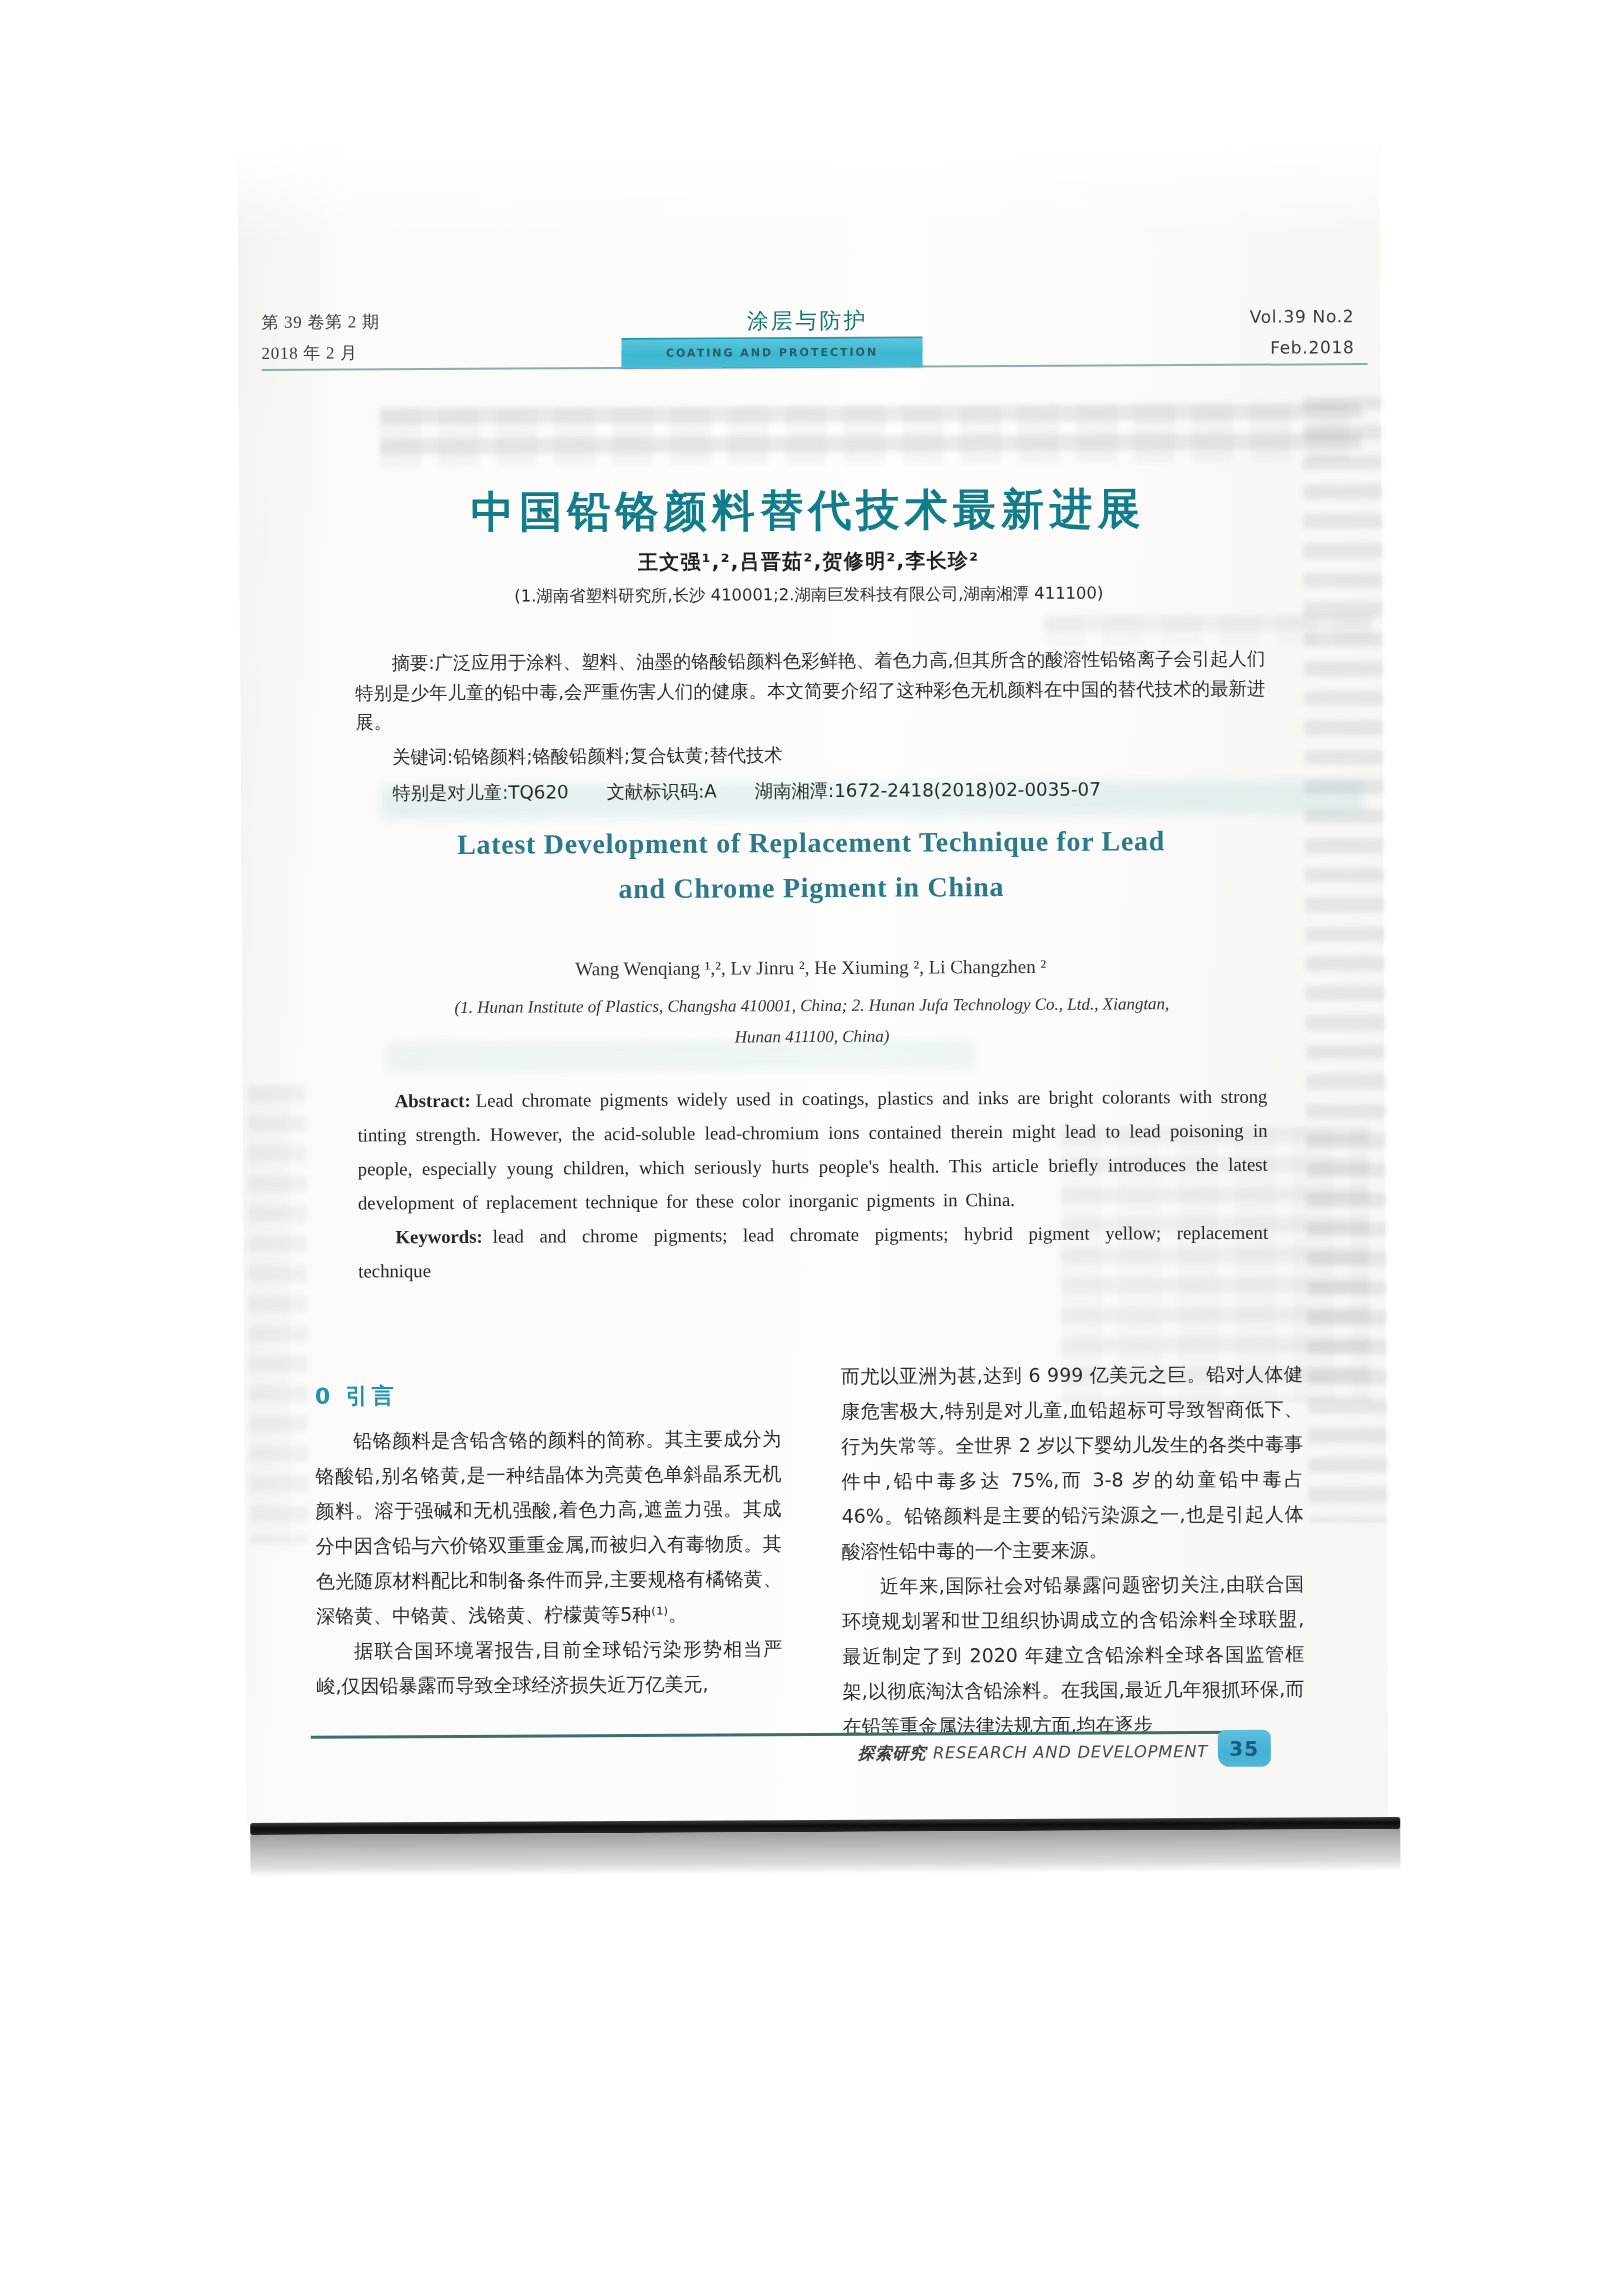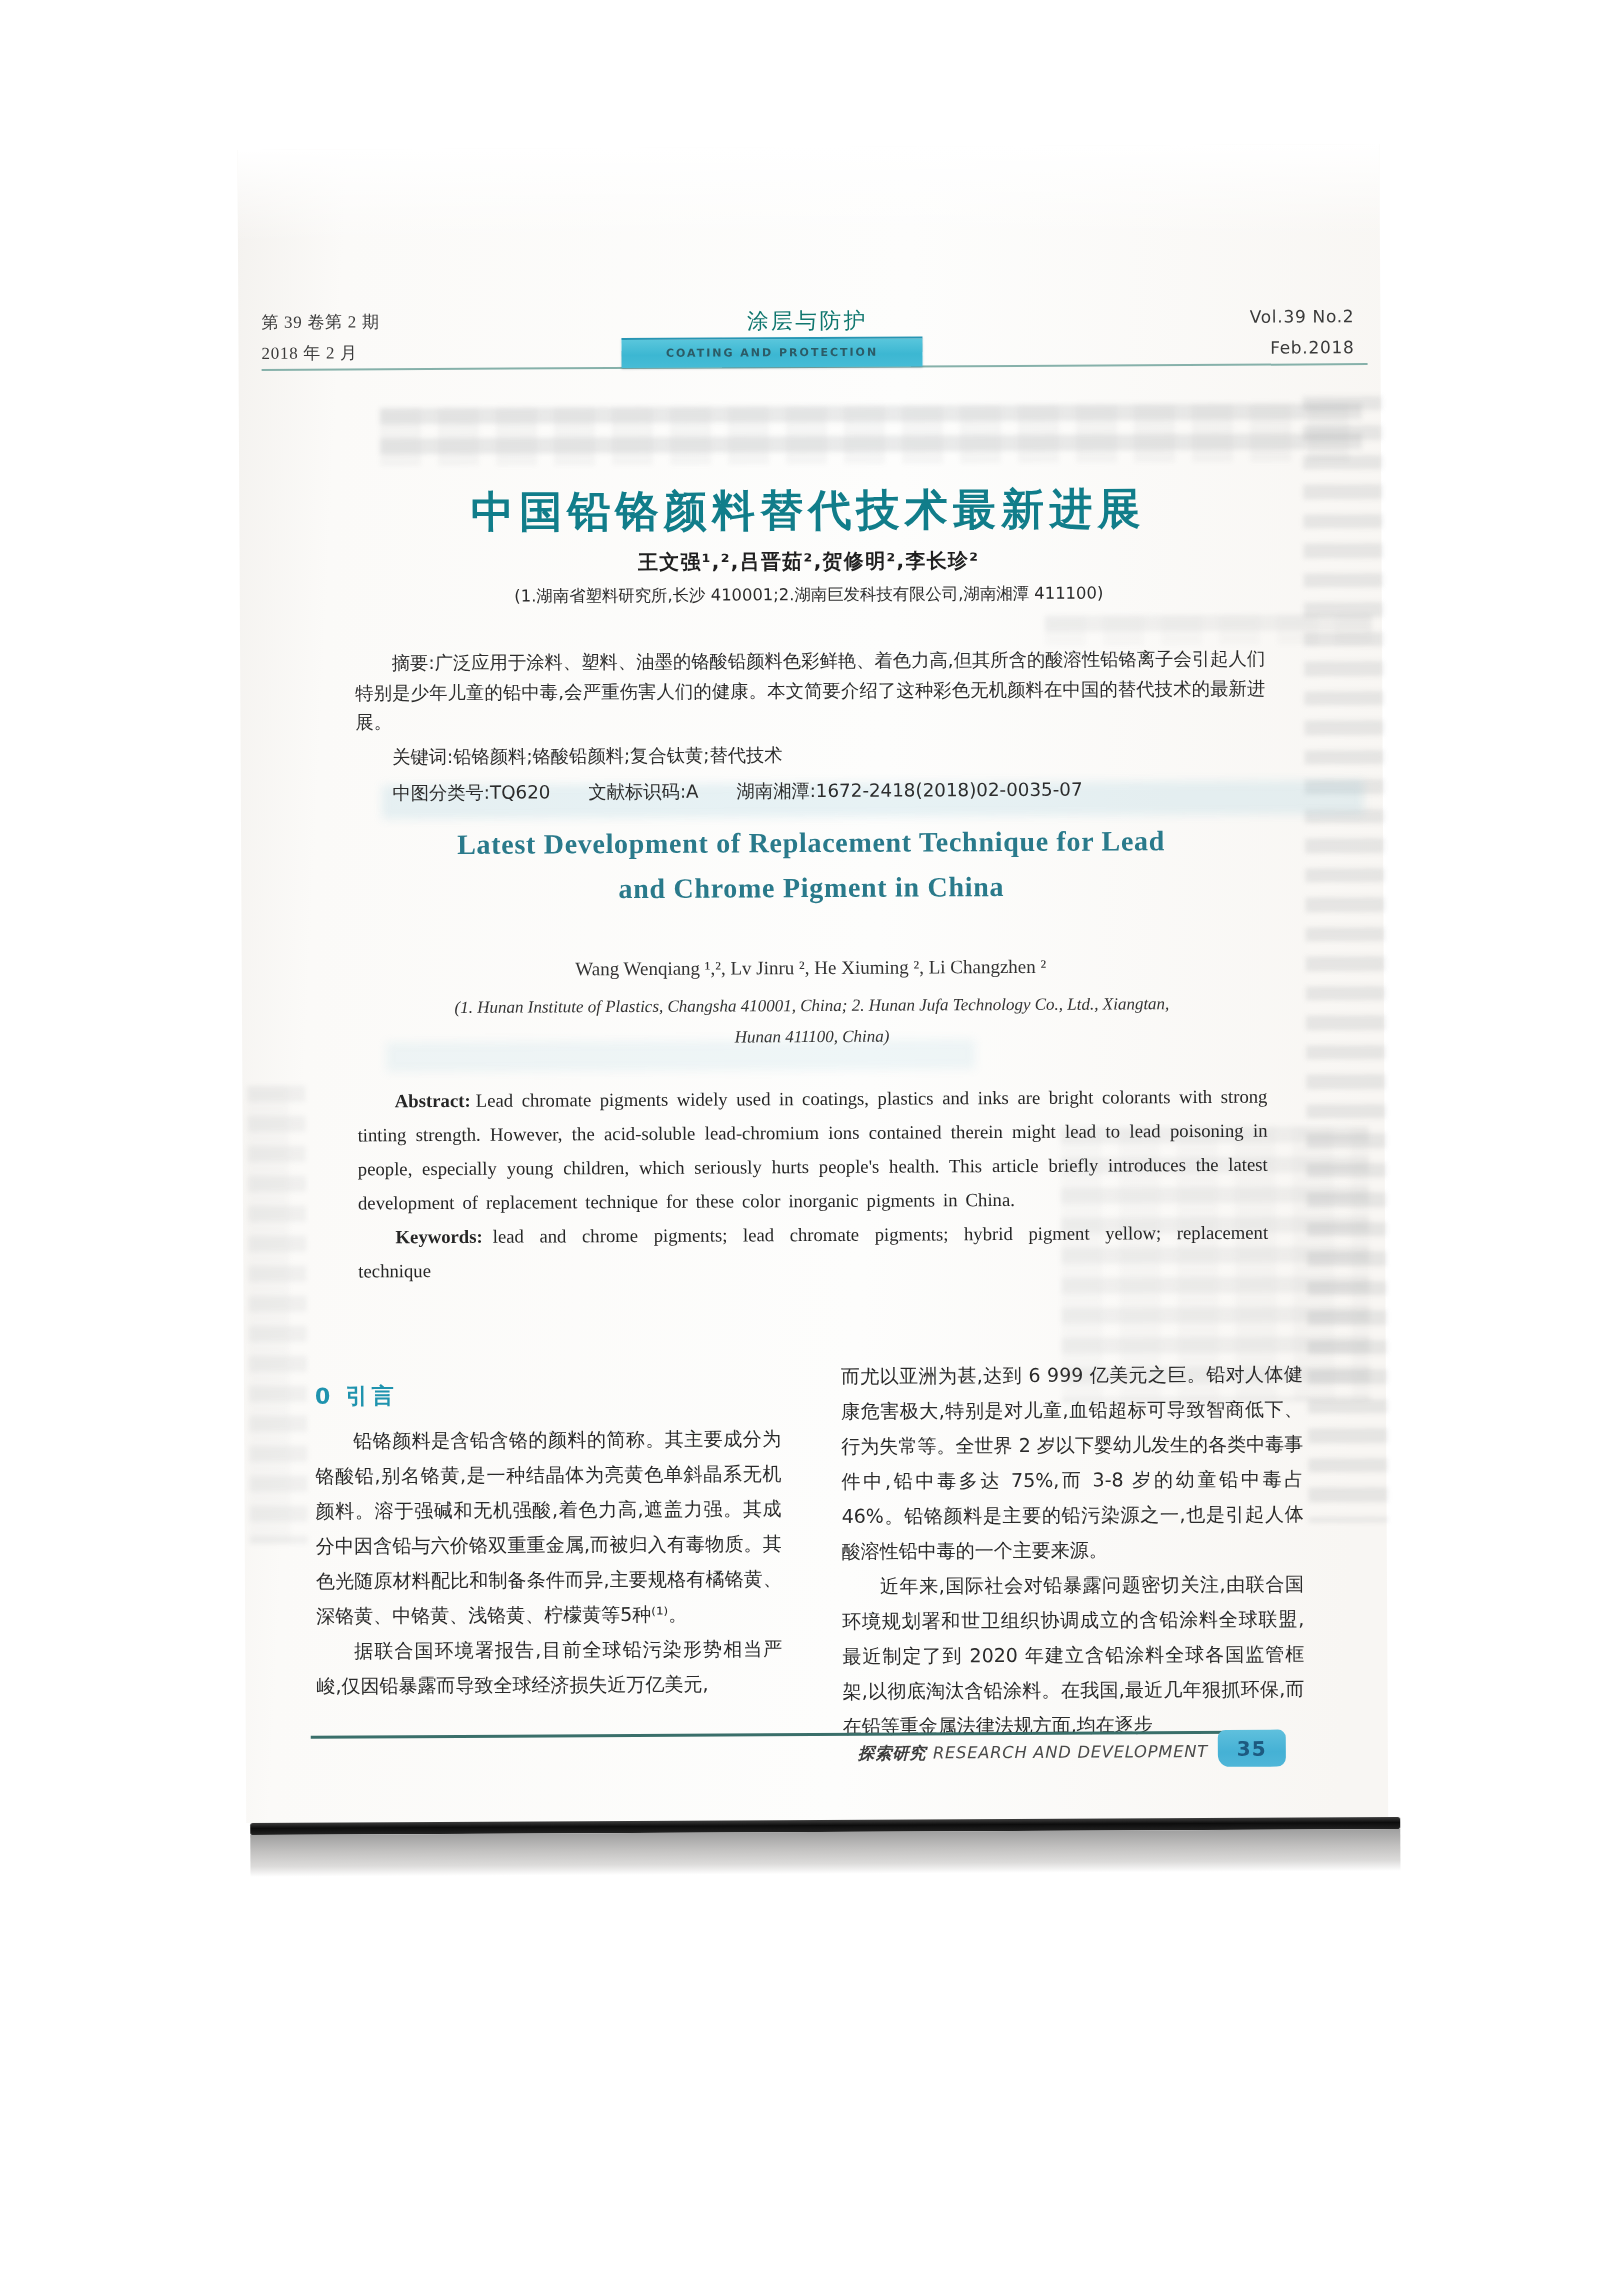--- a/index.html
+++ b/index.html
@@ -128,21 +128,21 @@
     <span>COATING AND PROTECTION</span>
   </div>
 
   <div class="abs center title-cn" style="top:335px;">中国铅铬颜料替代技术最新进展</div>
   <div class="abs center authors-cn" style="top:401px;">王文强¹,²,吕晋茹²,贺修明²,李长珍²</div>
   <div class="abs center affil-cn" style="top:437px;">(1.湖南省塑料研究所,长沙 410001;2.湖南巨发科技有限公司,湖南湘潭 411100)</div>
 
   <div class="abs cnabs" style="left:115px;top:499px;">
     <p><span class="b">摘要:</span><span>广泛应用于涂料、塑料、油墨的铬酸铅颜料色彩鲜艳、着色力高,但其所含的酸溶性铅铬离子会引起人们特别是少年儿童的铅中毒,会严重伤害人们的健康。本文简要介绍了这种彩色无机颜料在中国的替代技术的最新进展。</span></p>
     <p class="meta"><span class="b">关键词:</span><span>铅铬颜料;铬酸铅颜料;复合钛黄;替代技术</span></p>
-    <p class="meta"><span class="clc-gap"><span class="b">中图分类号:</span><span>TQ620</span></span><span class="clc-gap"><span class="b">文献标识码:</span><span>A</span></span><span><span class="b">湖南湘潭:</span><span>1672-2418(2018)02-0035-07</span></span></p>
+    <p class="meta"><span class="clc-gap"><span class="b">特别是对儿童:</span><span>TQ620</span></span><span class="clc-gap"><span class="b">文献标识码:</span><span>A</span></span><span><span class="b">湖南湘潭:</span><span>1672-2418(2018)02-0035-07</span></span></p>
   </div>
 
   <div class="abs title-en pre" style="left:115px;top:673px;width:910px;">Latest Development of Replacement Technique for Lead
 and Chrome Pigment in China</div>
   <div class="abs center authors-en" style="top:810px;">Wang Wenqiang ¹,²,  Lv Jinru ², He Xiuming ², Li Changzhen ²</div>
   <div class="abs affil-en pre" style="left:115px;top:843px;width:910px;">(1. Hunan Institute of Plastics, Changsha 410001, China; 2. Hunan Jufa Technology Co., Ltd., Xiangtan,
 Hunan 411100, China)</div>
 
   <div class="abs enabs" style="left:115px;top:935px;">
     <p><span class="lbl">Abstract:</span><span>Lead chromate pigments widely used in coatings, plastics and inks are bright colorants with strong tinting strength. However, the acid-soluble lead-chromium ions contained therein might lead to lead poisoning in people, especially young children, which seriously hurts people's health. This article briefly introduces the latest development of replacement technique for these color inorganic pigments in China.</span></p>
@@ -158,20 +158,20 @@
 
   <div class="abs col rcol" style="left:597px;top:1212px;">
     <p class="cont">而尤以亚洲为甚,达到 6 999 亿美元之巨。铅对人体健康危害极大,特别是对儿童,血铅超标可导致智商低下、行为失常等。全世界 2 岁以下婴幼儿发生的各类中毒事件中,铅中毒多达 75%,而 3-8 岁的幼童铅中毒占 46%。铅铬颜料是主要的铅污染源之一,也是引起人体酸溶性铅中毒的一个主要来源。</p>
     <p>近年来,国际社会对铅暴露问题密切关注,由联合国环境规划署和世卫组织协调成立的含铅涂料全球联盟, 最近制定了到 2020 年建立含铅涂料全球各国监管框架,以彻底淘汰含铅涂料。在我国,最近几年狠抓环保,而在铅等重金属法律法规方面,均在逐步</p>
   </div>
 
   <div class="abs foot-rule" style="left:65px;top:1586px;width:929px;"></div>
   <div class="abs foot-text" style="left:569px;top:1596px;width:393px;">
     <span class="cn">探索研究</span><span>RESEARCH AND DEVELOPMENT</span>
   </div>
-  <div class="abs badge" style="left:972px;top:1585px;width:68px;height:37px;">
+  <div class="abs badge" style="left:972px;top:1585px;width:53px;height:37px;">
     <span>35</span>
   </div>
 
   <div class="edge-black"></div>
   <div class="edge-gray"></div>
 </div>
 
 
 </body></html>

